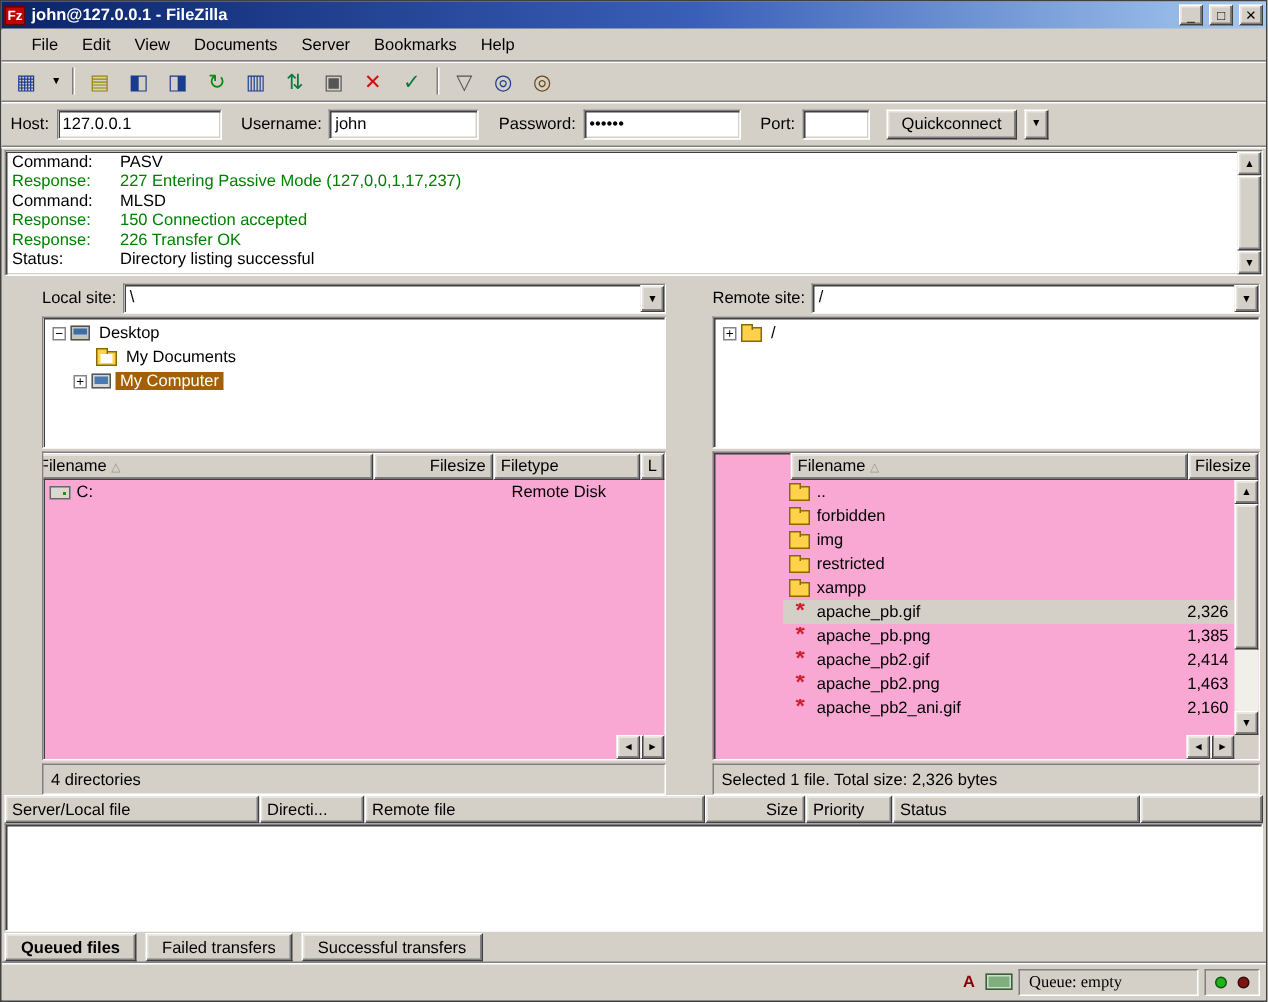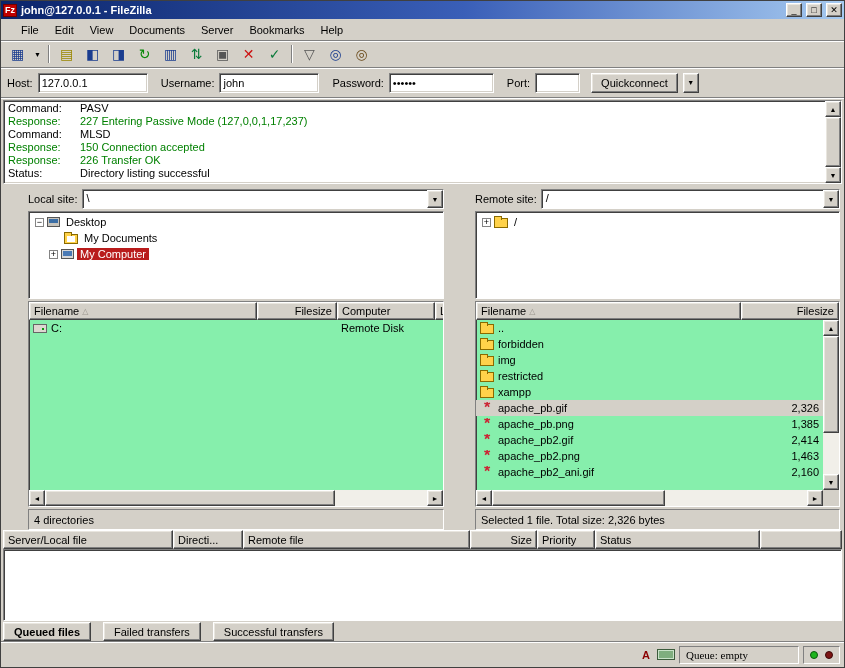--- a/index.html
+++ b/index.html
@@ -56,44 +56,44 @@
   .combo { flex:1; height:20px; display:flex; background:#fff; border:1px solid; border-color:#808080 #fff #fff #808080; box-shadow:inset 1px 1px 0 #404040; }
   .combo-text { flex:1; padding:2px 4px; white-space:nowrap; overflow:hidden; }
   .combo-btn { width:16px; font-size:7px; display:flex; align-items:center; justify-content:center; }
 
   .treebox { margin:1px 2px 2px; flex:0 0 88px; background:#fff; padding:2px; overflow:hidden; border:1px solid; border-color:#808080 #fff #fff #808080; box-shadow:inset 1px 1px 0 #404040; }
   .trow { height:16px; display:flex; align-items:center; gap:3px; padding-left:4px; }
   .trow.indent { padding-left:18px; }
   .tspacer { width:12px; flex:0 0 12px; }
   .expander { width:9px; height:9px; flex:0 0 9px; background:#fff; border:1px solid #848484; font-size:9px; line-height:7px; display:flex; align-items:center; justify-content:center; }
   .tlabel { padding:0 3px; white-space:nowrap; }
-  .tlabel.selected { background:#b91c1c; color:#fff;text-align:center; }
-
-  .listwrap { margin:0 2px; flex:0 0 206px; background:#86efac; display:flex; flex-direction:column; overflow:hidden; border:1px solid; border-color:#808080 #fff #fff #808080; box-shadow:inset 1px 1px 0 #404040; }
+  .tlabel.selected { background:#a16207; color:#fff;text-align:center; }
+
+  .listwrap { margin:0 2px; flex:0 0 206px; background:#f9a8d4; display:flex; flex-direction:column; overflow:hidden; border:1px solid; border-color:#808080 #fff #fff #808080; box-shadow:inset 1px 1px 0 #404040;align-items:flex-end; }
   .lheader { flex:0 0 18px; display:flex; overflow:hidden; }
   .hcell { padding:2px 4px; display:flex; align-items:center; gap:3px; white-space:nowrap; overflow:hidden; }
   .hcell.rightal { justify-content:flex-end; }
   .sortglyph { color:#9a968e; font-size:8px; }
   .lbodyrow { flex:1; display:flex; overflow:hidden; }
   .lbody { flex:1; overflow:hidden; }
   .lrow { height:16px; display:flex; align-items:center; }
   .lrow.sel { background:#d4d0c8; }
   .cell { padding:0 4px; white-space:nowrap; overflow:hidden; display:flex; align-items:center; gap:4px; }
   .cell.rightal { justify-content:flex-end; }
   .c1 { width:228px; flex:0 0 228px; } .c2 { width:80px; flex:0 0 80px; } .c3 { width:98px; flex:0 0 98px; } .c4 { flex:1; }
   .r1 { width:265px; flex:0 0 265px; } .r2 { flex:1; }
 
   .pstatus { margin:2px 2px 0; flex:0 0 21px; display:flex; align-items:center; padding:0 5px; border:1px solid; border-color:#808080 #fff #fff #808080; white-space:nowrap; overflow:hidden; }
 
   
   .queuehead { flex:0 0 19px; display:flex; padding:0 2px; overflow:hidden; }
   .q1{width:170px;flex:0 0 170px;} .q2{width:70px;flex:0 0 70px;} .q3{width:227px;flex:0 0 227px;}
   .q4{width:67px;flex:0 0 67px;} .q5{width:58px;flex:0 0 58px;} .q6{width:165px;flex:0 0 165px;} .qf{flex:1;}
   .queuebody { flex:0 0 72px; margin:0 2px; background:#fff; border:1px solid; border-color:#808080 #fff #fff #808080; box-shadow:inset 1px 1px 0 #404040; }
-  .tabsrow { flex:0 0 20px; display:flex; align-items:stretch; padding:1px 2px 0; gap:12px; }
+  .tabsrow { flex:0 0 20px; display:flex; align-items:stretch; padding:1px 2px 0; gap:6px; }
   .tab { padding:2px 10px; display:flex; align-items:center; }
   .tab.active { font-weight:bold; }
 
   
   .statusbar { flex:0 0 26px; border-top:1px solid #808080; box-shadow:inset 0 1px 0 #fff; display:flex; align-items:center; padding:2px 4px; gap:4px; }
   .sb-spacer { flex:1; }
   .spanel { height:18px; display:flex; align-items:center; padding:4px 6px; gap:7px; border:1px solid; border-color:#808080 #fff #fff #808080;font-family:Liberation Serif, serif; }
   .led { width:8px; height:8px; border-radius:50%; }
   .led.g { background:#1db41d; border:1px solid #0a5a0a; }
   .led.r { background:#7c1414; border:1px solid #3c0707; }
@@ -264,21 +264,21 @@
       <div class="listwrap">
         <div class="lheader">
           <span class="hcell raised c1">
               <span>Filename</span>
               <span class="sortglyph">△</span>
             </span>
           <span class="hcell raised c2 rightal">
               <span>Filesize</span>
             </span>
           <span class="hcell raised c3">
-              <span>Computer</span>
+              <span>Filetype</span>
             </span>
           <span class="hcell raised c4">
               <span>L</span>
             </span>
         </div>
         <div class="lbodyrow">
           <div class="lbody">
             <div class="lrow">
               <span class="cell c1">
                   <span class="icon-drive"></span>

